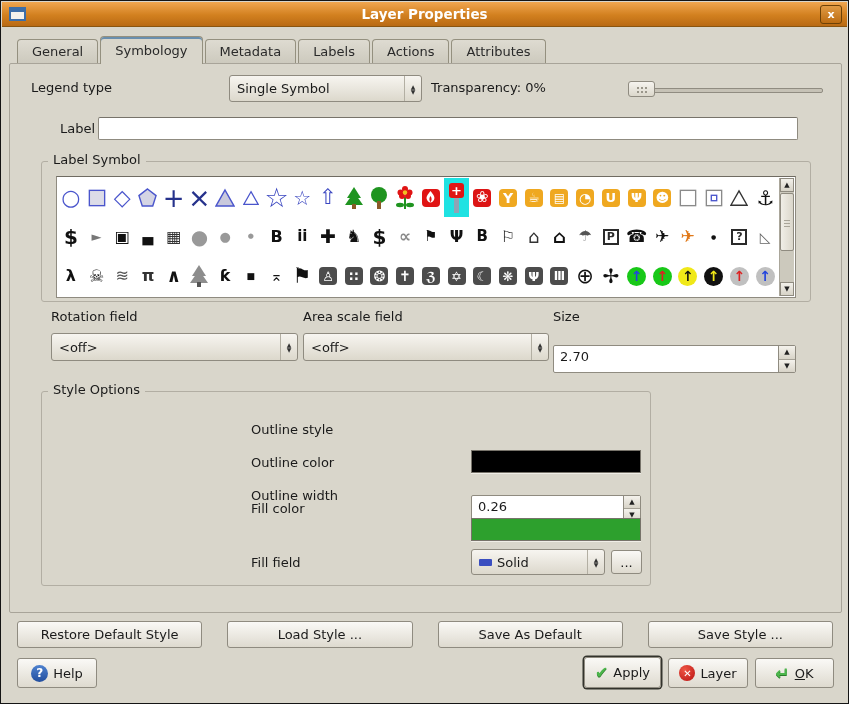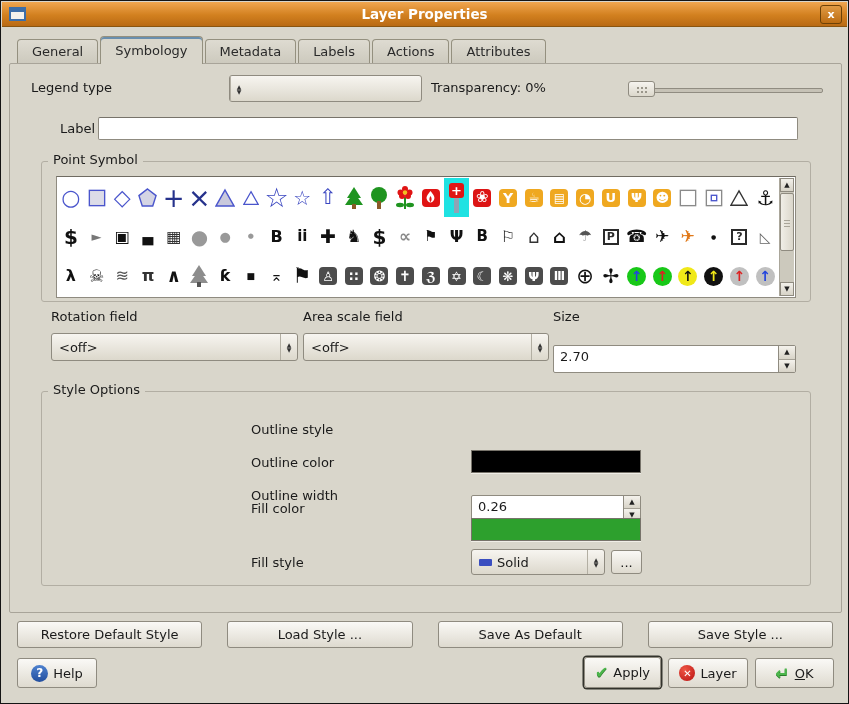--- a/index.html
+++ b/index.html
@@ -134,36 +134,37 @@
 
   <div id="titlebar">
     <span id="win-icon"></span>
     <div id="title-text">Layer Properties</div>
     <div id="close-btn">x</div>
   </div>
   <div id="nb-frame"></div>
 
   <span class="lbl" style="left:30px;top:79px">Legend type</span>
   <div class="combo" style="left:228px;top:74px;width:193px;height:27px">
+    <span class="combo-text">Single Symbol</span>
     <span class="combo-arrows">
         <i>▲</i>
         <i>▼</i>
       </span>
   </div>
   <span class="lbl" style="left:430px;top:79px">Transparency: 0%</span>
   <div id="slider">
     <div class="groove"></div>
     <div class="handle"></div>
   </div>
 
   <span class="lbl" style="left:59px;top:120px">Label</span>
   <div class="tinput" style="left:97px;top:116px;width:700px;height:23px"></div>
 
   <div class="groupbox" style="left:40px;top:160px;width:770px;height:141px">
-    <span class="gtitle">Point Symbol</span>
+    <span class="gtitle">Label Symbol</span>
   </div>
   <div id="symbol-list">
     <div id="symbol-grid">
         <div class="sym-cell">
           <span class="sym-g" style="color:#4a55cc;font-size:22px;">○</span>
         </div>
         <div class="sym-cell">
           <svg width="18" height="18" viewBox="0 0 20 20">
             <rect x="1.5" y="1.5" width="17" height="17" fill="#dcdce8" stroke="#4a55cc" stroke-width="1.5"></rect>
           </svg>
@@ -484,42 +485,42 @@
       </span>
   </div>
   <div class="spin" style="left:552px;top:332px;width:243px;height:28px">
     <span class="spin-text">2.70</span>
     <span class="spin-btns">
         <i class="up">▲</i>
         <i>▼</i>
       </span>
   </div>
 
-  <div class="groupbox" style="left:40px;top:390px;width:770px;height:195px">
+  <div class="groupbox" style="left:40px;top:390px;width:610px;height:195px">
     <span class="gtitle">Style Options</span>
   </div>
 
   <span class="lbl" style="left:250px;top:421px">Outline style</span>
 
   <span class="lbl" style="left:250px;top:454px">Outline color</span>
   <div class="color-btn" id="outline-color-btn" style="left: 470px; top: 449px; width: 170px; height: 23px; background: rgb(0, 0, 0);"></div>
 
   <span class="lbl" style="left:250px;top:487px">Outline width</span>
   <div class="spin" style="left:470px;top:482px;width:170px;height:27px">
     <span class="spin-text">0.26</span>
     <span class="spin-btns">
         <i class="up">▲</i>
         <i>▼</i>
       </span>
   </div>
 
   <span class="lbl" style="left:250px;top:500px">Fill color</span>
   <div class="color-btn" id="fill-color-btn" style="left: 470px; top: 517px; width: 170px; height: 23px; background: rgb(45, 160, 45);"></div>
 
-  <span class="lbl" style="left:250px;top:554px">Fill style</span>
+  <span class="lbl" style="left:250px;top:554px">Fill field</span>
   <div class="combo" style="left:470px;top:548px;width:134px;height:26px">
     <span class="combo-text">
         <span class="mini-rect"></span>
         <span>Solid</span>
       </span>
     <span class="combo-arrows">
         <i>▲</i>
         <i>▼</i>
       </span>
   </div>

